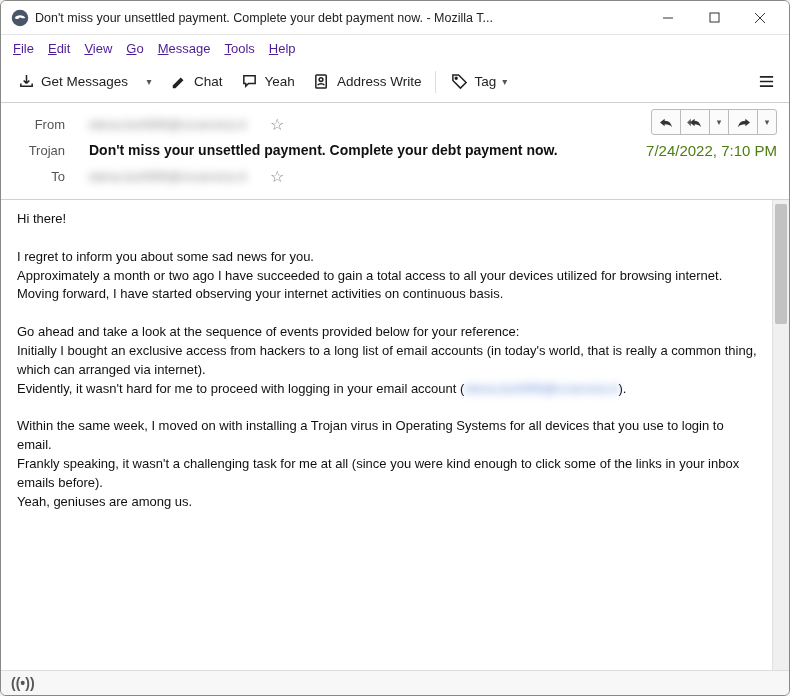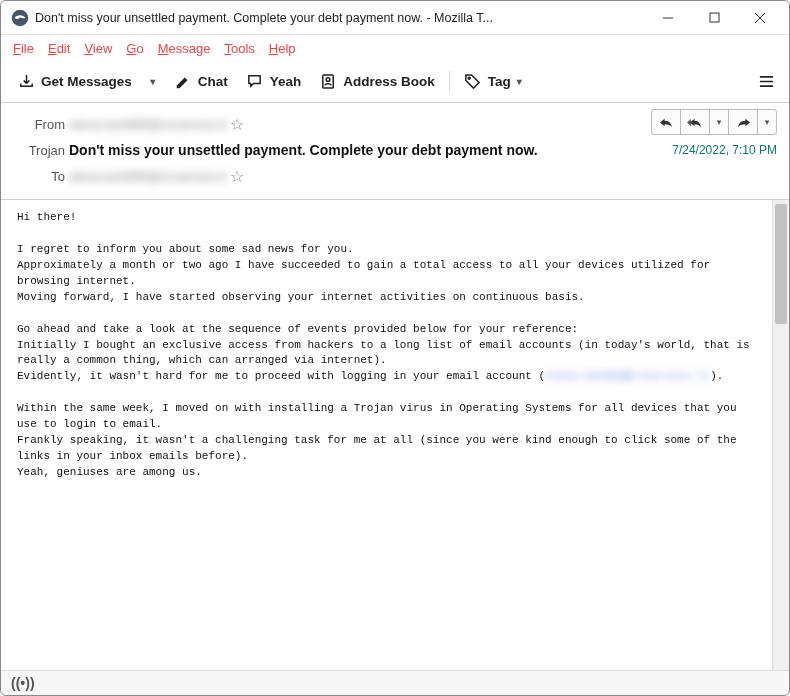--- a/index.html
+++ b/index.html
@@ -64,21 +64,21 @@
       align-items: center;
       height: 26px;
       background: #fff;
       padding: 0 6px;
       gap: 2px;
     }
     .menu-item {
       padding: 2px 6px;
       font-size: 13px;
       cursor: pointer;
-      color: #ef4444;
+      color: #4c1d95;
     }
     .menu-item .ul { text-decoration: underline; }
     
     .toolbar {
       display: flex;
       align-items: center;
       height: 42px;
       background: #fff;
       padding: 0 8px;
       border-bottom: 1px solid #d0d0d0;
@@ -87,21 +87,20 @@
     .tb-btn {
       display: inline-flex;
       align-items: center;
       height: 30px;
       padding: 0 8px;
       border-radius: 3px;
       font-size: 13.5px;
       cursor: pointer;
       gap: 6px;
       color: #222;
-      font-weight: bold;
     }
     .tb-split {
       width: 22px;
       justify-content: center;
       padding: 0;
     }
     .spacer { flex: 1; }
     .tb-icon { display: inline-flex; align-items: center; justify-content: center; width:18px; height:18px; }
     .chev { font-size: 10px; color: #555; }
     .hamburger { width:30px; justify-content:center; }
@@ -109,43 +108,43 @@
     .msg-header {
       background: #fff;
       border-bottom: 1px solid #d0d0d0;
       padding: 8px 12px 10px 8px;
       position: relative;
     }
     .hdr-row {
       display: flex;
       align-items: center;
       min-height: 26px;
-      gap: 4px;
+      gap: 24px;
     }
     .hdr-label {
       width: 56px;
       text-align: right;
       font-size: 13px;
       color: #555;
     }
     .blurred {
       filter: blur(4px);
       color: #888;
       user-select: none;
     }
     .star { color: #888; font-size: 16px; cursor: pointer; }
     .subject-text {
       font-weight: 700;
       font-size: 14px;
       color: #111;
       flex: 1;
     }
     .timestamp {
-      font-size: 12px;
-      color: #0f766e;
+      font-size: 15px;
+      color: #4d7c0f;
       white-space: nowrap;
     }
     .action-btns {
       position: absolute;
       top: 6px; right: 12px;
       display: flex;
     }
     .act-btn {
       height: 26px;
       min-width: 30px;
@@ -165,22 +164,22 @@
     .body-wrap {
       position: relative;
       height: 474px;
       background: #fff;
       overflow: hidden;
     }
     .body-scroll {
       position: absolute;
       inset: 0;
       padding: 10px 28px 10px 16px;
-      font-family: Liberation Mono, monospace;
-      font-size: 11px;
+      font-family: Liberation Sans, sans-serif;
+      font-size: 13px;
       line-height: 1.45;
       color: #111;
       white-space: pre-wrap;
       overflow: hidden;
     }
     .body-scroll .blurred-inline {
       filter: blur(4px);
       color: #6a8fd8;
     }
     .scrollbar-track {
@@ -286,21 +285,21 @@
   </div>
 
   <div class="tb-btn">
     <span class="tb-icon">
       <svg viewBox="0 0 18 18" width="17" height="17" stroke="#222" stroke-width="1.6" fill="none">
           <rect x="3" y="2" width="11" height="14" rx="1"></rect>
           <circle cx="8.5" cy="7" r="2"></circle>
           <path d="M5 13c1-2 6-2 7 0"></path>
         </svg>
     </span>
-    <span>Address Book</span>
+    <span>Address Write</span>
   </div>
 
   <div style="width:1px;height:22px;background:#ddd;margin:0 4px"></div>
 
   <div class="tb-btn">
     <span class="tb-icon">
       <svg viewBox="0 0 18 18" width="17" height="17" stroke="#222" stroke-width="1.6" fill="none">
           <path d="M2 2h6l8 8-6 6-8-8V2z"></path>
           <circle cx="5.5" cy="5.5" r="1" fill="#222"></circle>
         </svg>

